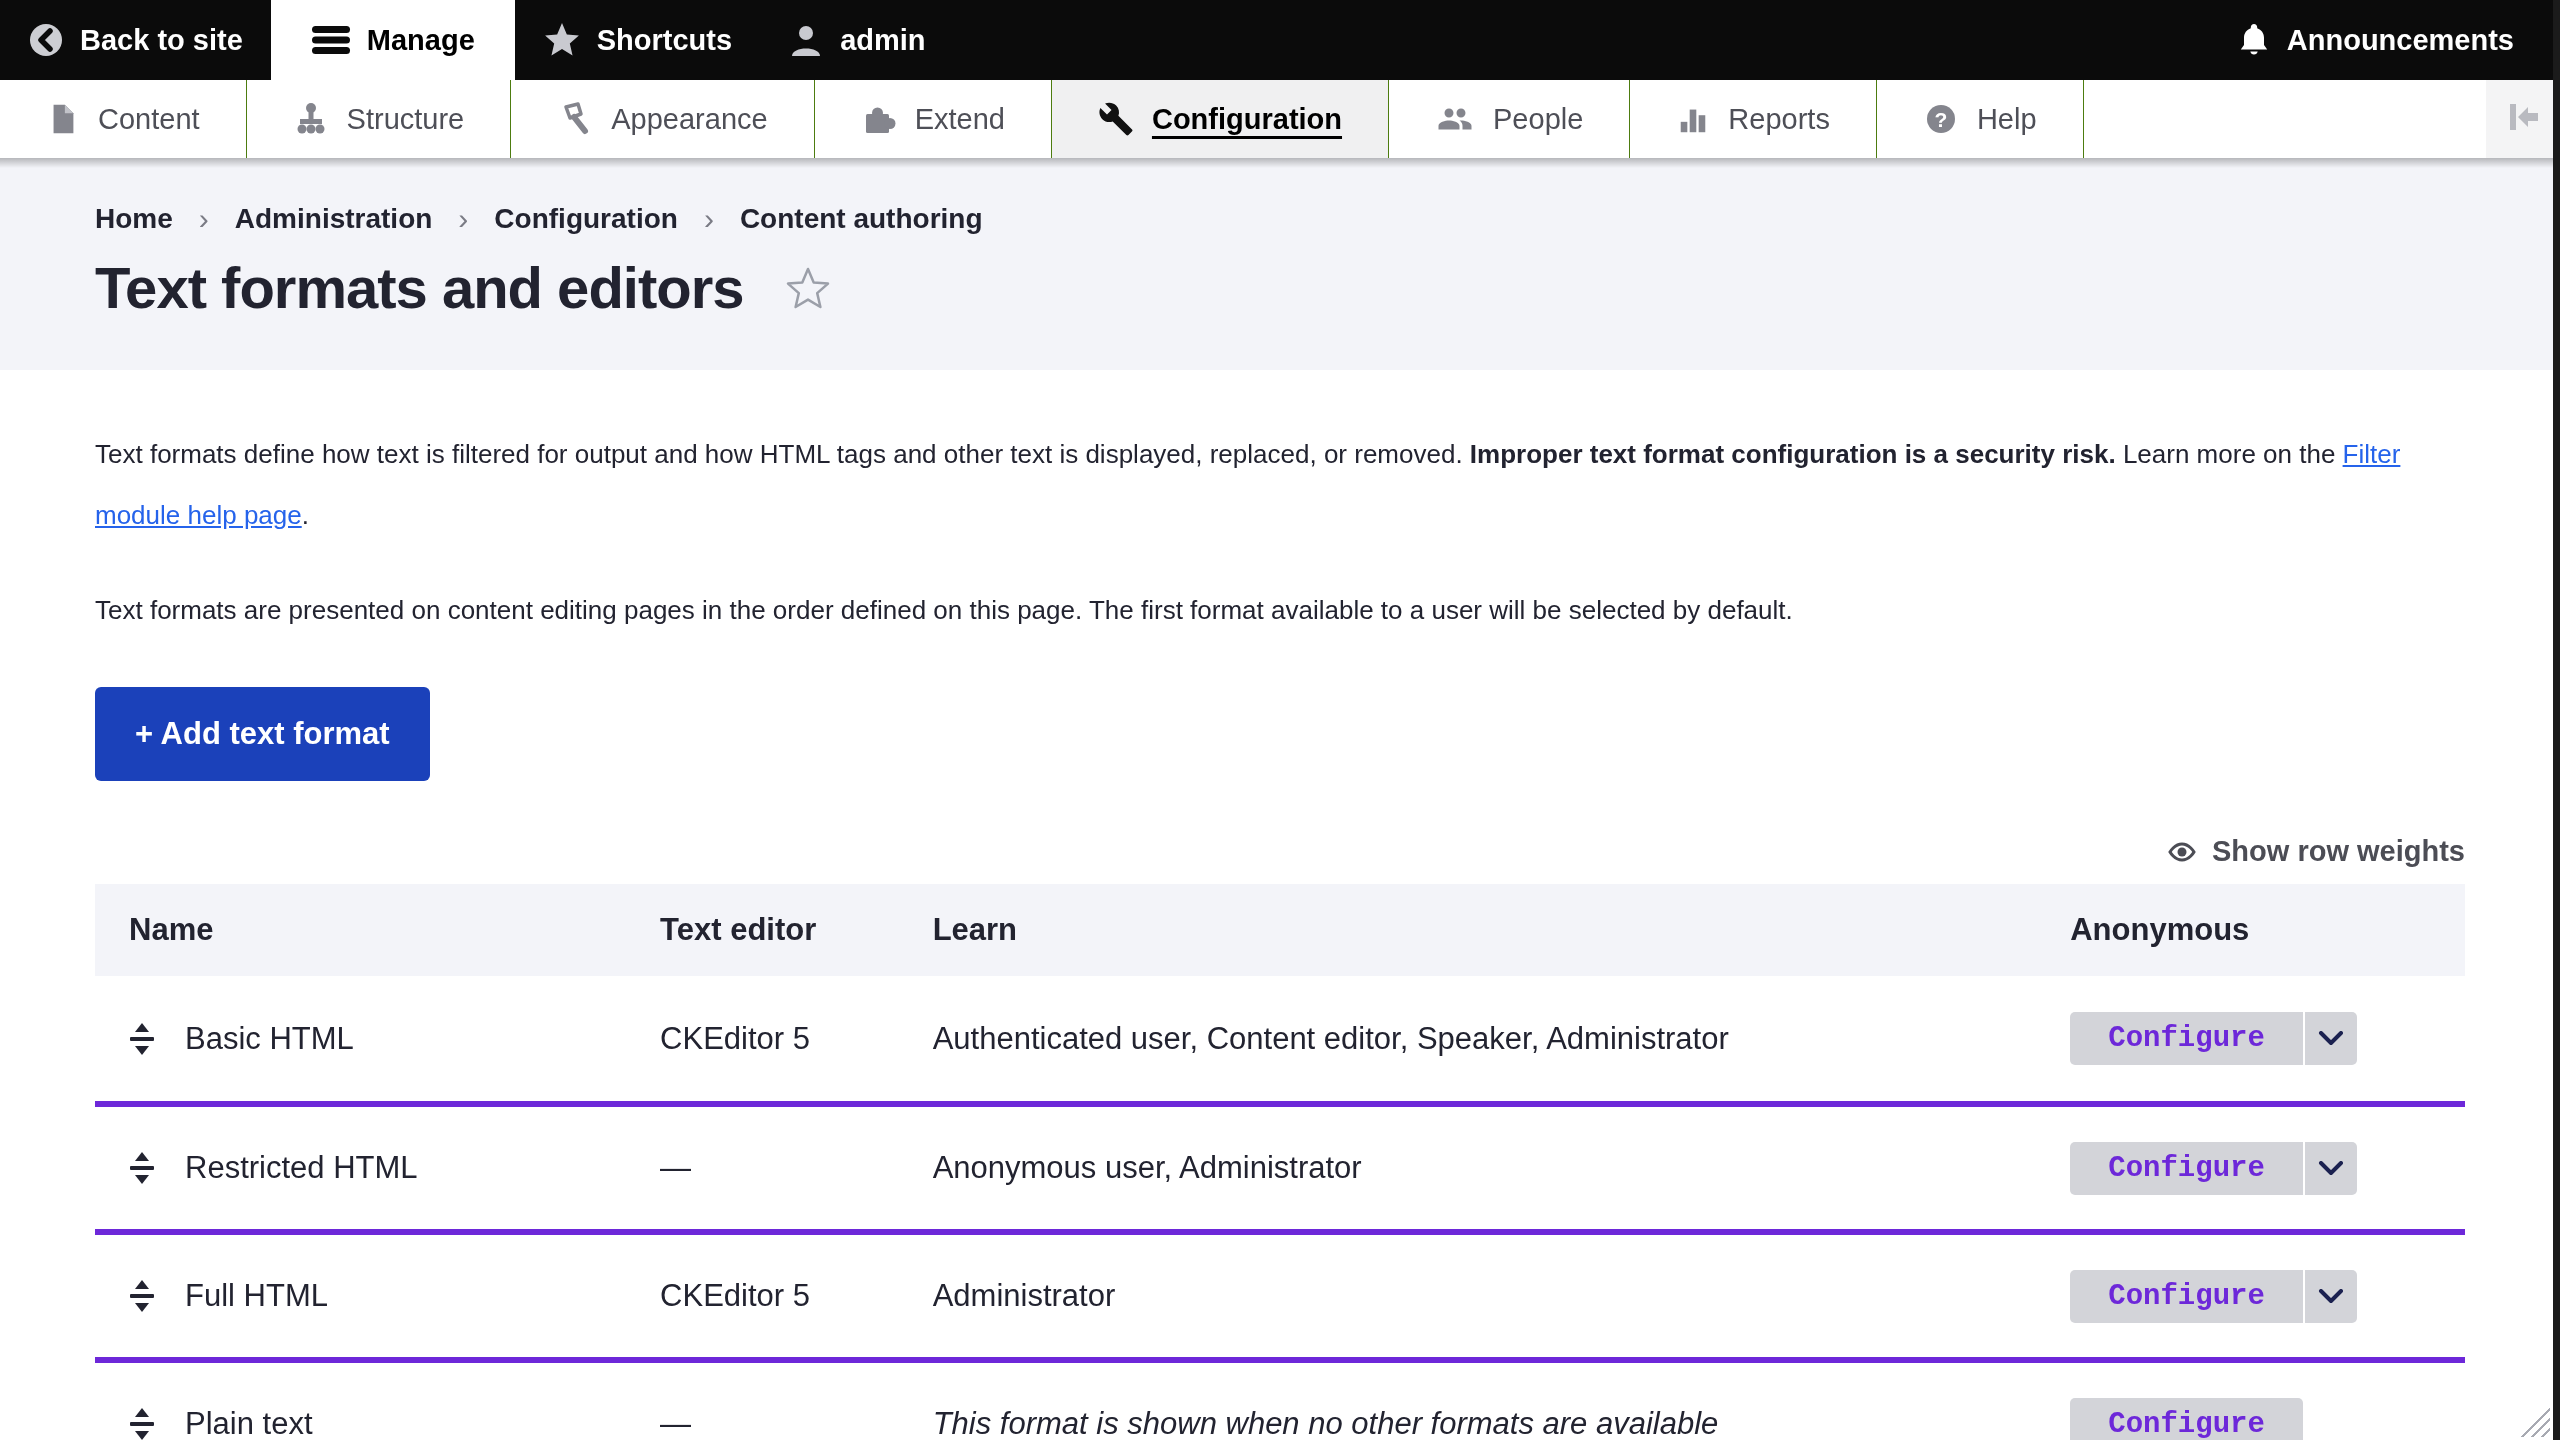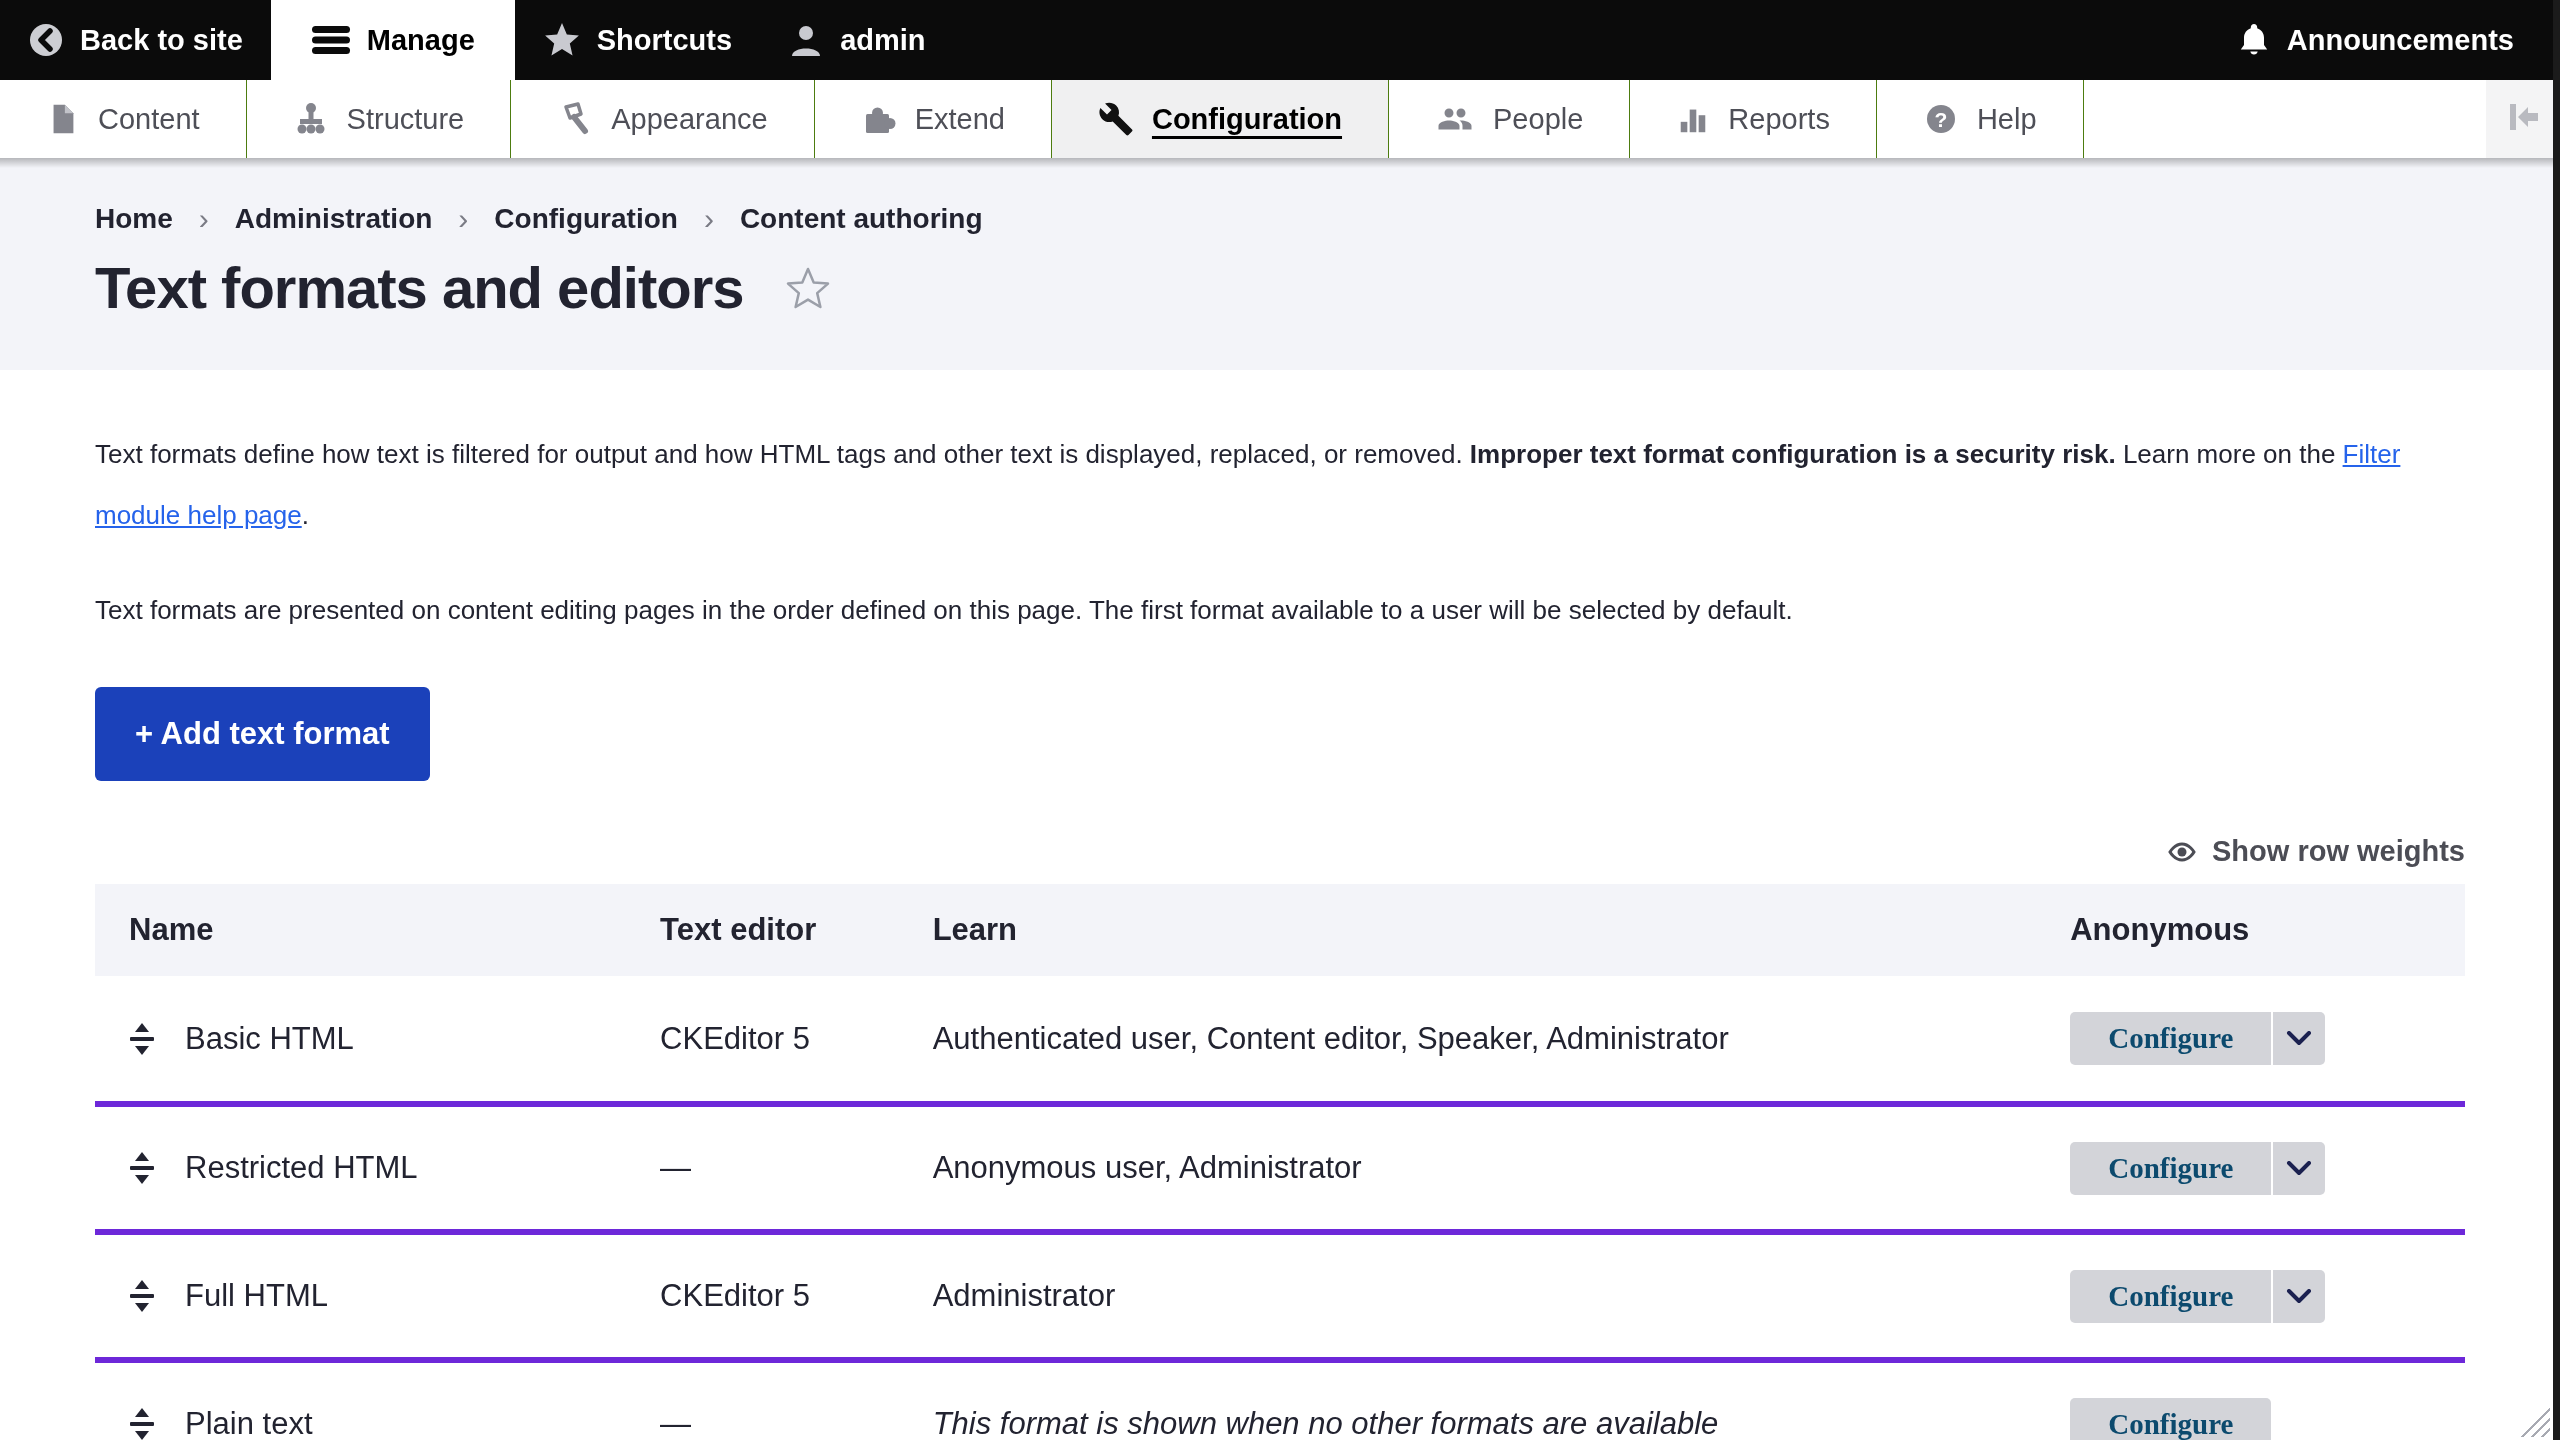--- a/index.html
+++ b/index.html
@@ -50,22 +50,22 @@
   table.formats { width:100%; border-collapse:collapse; table-layout:fixed; margin-top:16px; }
   col.c-name { width:23%; } col.c-editor { width:11.5%; } col.c-roles { width:48%; } col.c-ops { width:17.5%; }
   thead th { background:#f3f4f9; text-align:left; font-size:31px; font-weight:700; color:#222330; padding:28px 20px; }
   thead th.first, tbody td.first { padding-left:34px; }
   tbody td { font-size:31px; color:#222330; padding:0 20px; height:128px; border-bottom:6px solid #6d28d9; vertical-align:middle; }
   .name-wrap { display:flex; align-items:center; gap:30px; }
   .drag { display:flex; align-items:center; cursor:grab; }
   td.italic span { font-style:italic; }
 
   .op-group { display:inline-flex; align-items:stretch; height:53px; background:#d3d4d9; border-radius:5px; overflow:hidden; }
-  .op-main { display:flex; align-items:center; padding:0 38px; font-size:29px; font-weight:700; color:#0c4a6e;
-    background:transparent; border:none; font-family:Liberation Serif, serif; cursor:pointer; }
+  .op-main { display:flex; align-items:center; padding:0 38px; font-size:29px; font-weight:700; color:#6d28d9;
+    background:transparent; border:none; font-family:Liberation Mono, monospace; cursor:pointer; }
   .op-sep { width:2px; background:#fff; }
   .op-toggle { width:52px; display:flex; align-items:center; justify-content:center; background:transparent; border:none; cursor:pointer; }
 
   
   .edge-strip { position:absolute; top:0; right:0; width:7px; height:1440px; background:#1b1b1b; z-index:50; }
   .resize-grip { position:absolute; right:10px; bottom:3px; width:36px; height:30px;
     background:repeating-linear-gradient(135deg, rgba(0,0,0,0) 0 5px, #a8aab2 5px 7px);
     clip-path:polygon(100% 0, 100% 100%, 0 100%); cursor:nwse-resize; }
 </style>
 </head>

